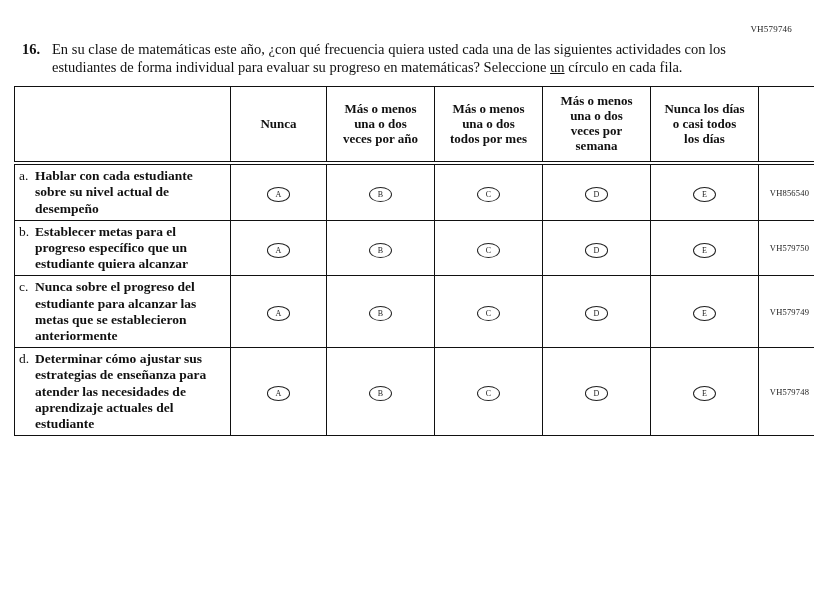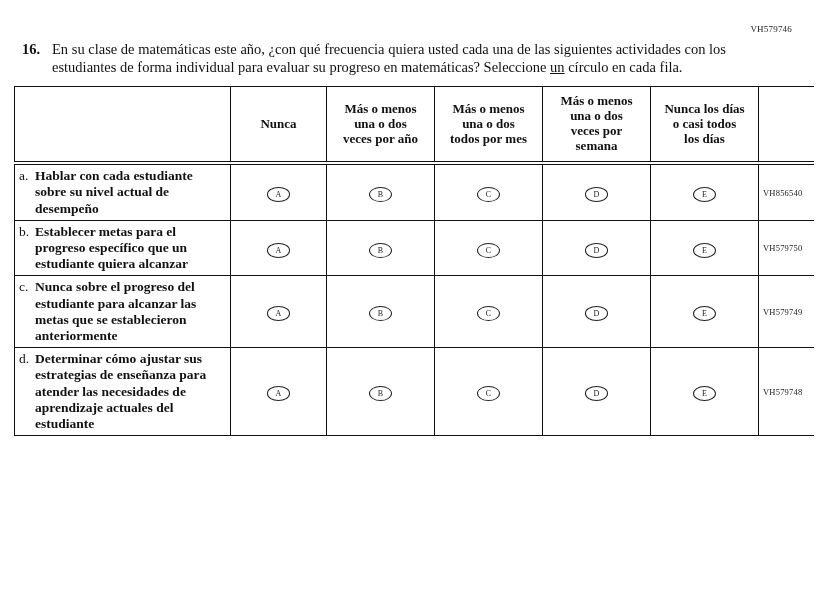--- a/index.html
+++ b/index.html
@@ -92,21 +92,21 @@
     border-radius: 50%;
     font-size: 8px;
     line-height: 9px;
     padding: 2px 8px;
     color: #222;
     cursor: pointer;
     background: transparent;
   }
   td.code-cell {
     font-size: 8.5px;
-    text-align: left;
+    text-align: center;
     padding-left: 3px;
     letter-spacing: 0.2px;
     color: #222;
     white-space: nowrap;
   }
 </style>
 </head>
 <body>
 
 <div class="page">

